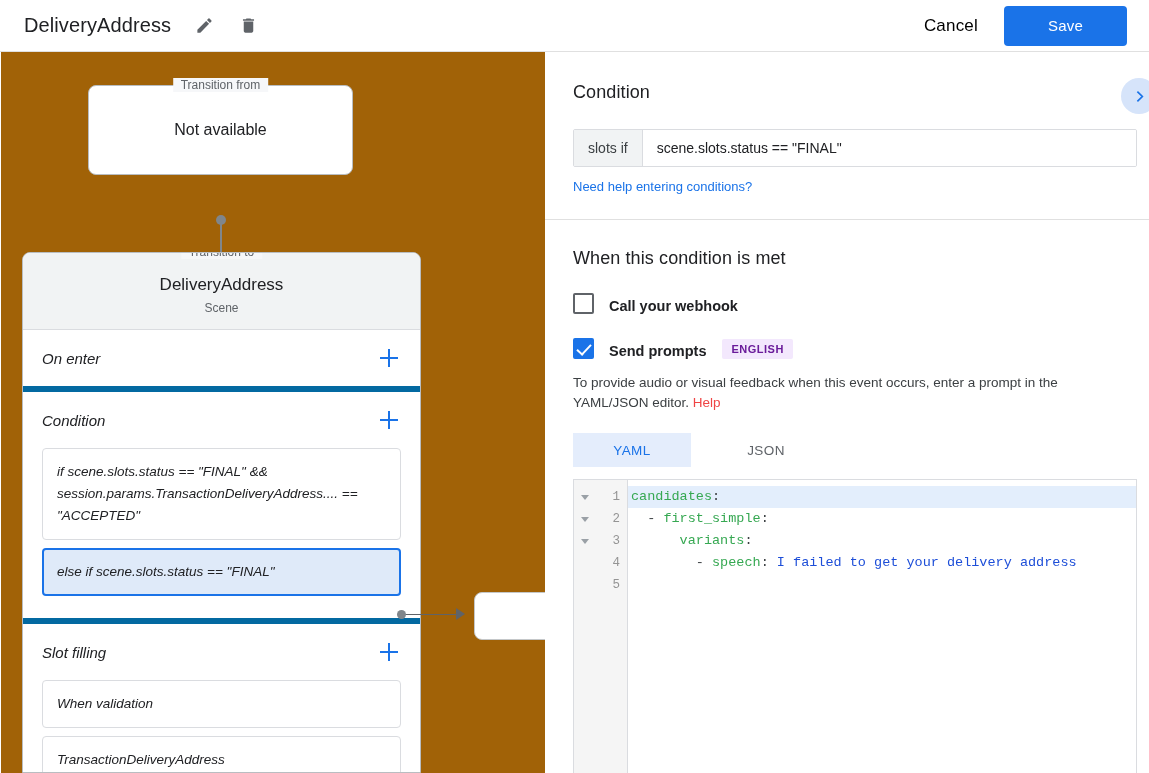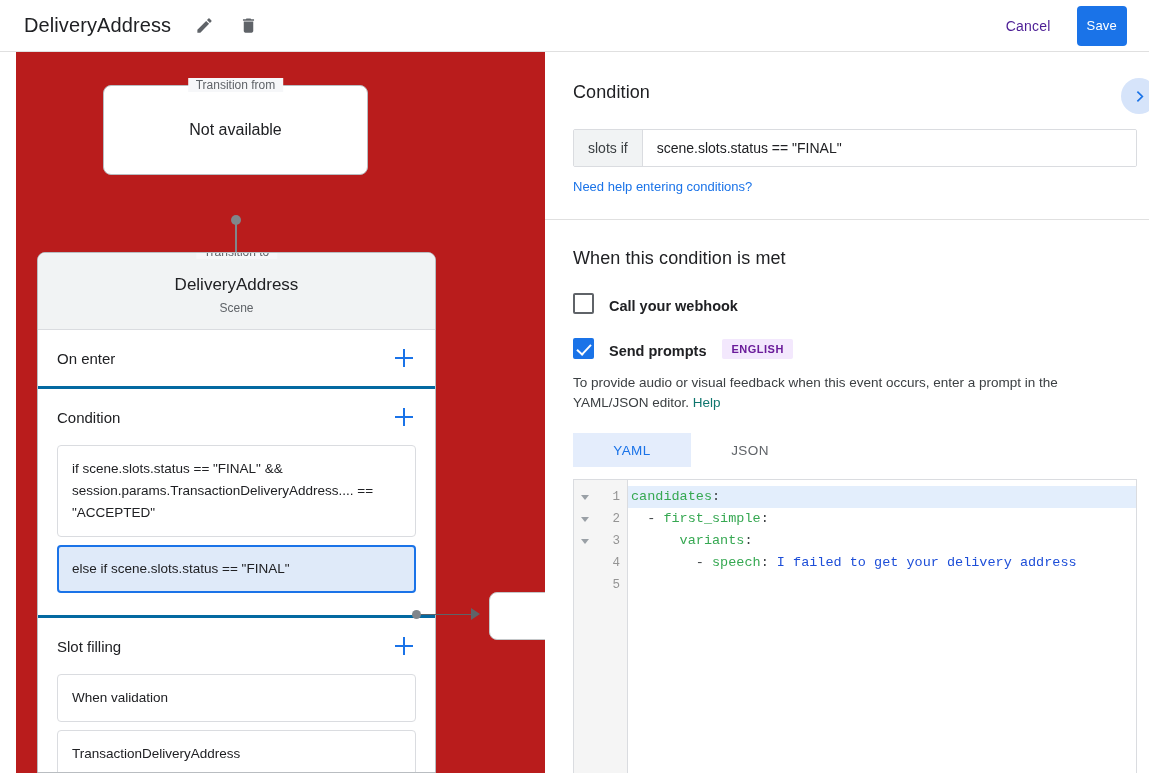--- a/index.html
+++ b/index.html
@@ -22,35 +22,35 @@
     margin-left: 24px; font-size: 20px; color: #202124; letter-spacing: .1px;
     white-space: nowrap;
   }
   .topbar-icon {
     margin-left: 22px; width: 22px; height: 22px; color: #5f6368;
     display: flex; align-items: center; justify-content: center; cursor: pointer;
   }
   .topbar-icon svg { width: 19px; height: 19px; fill: #5f6368; display:block; }
   .topbar-spacer { flex: 1 1 auto; }
   .cancel-btn {
-    font-size: 14px; color: #4c1d95; font-weight: 500; letter-spacing: .2px;
+    font-size: 17px; color: #000000; font-weight: 500; letter-spacing: .2px;
     background: none; border: none; cursor: pointer; padding: 10px 14px;
     font-family: inherit;
   }
   .save-btn {
     margin-left: 12px; margin-right: 22px;
     background: #1a73e8; color: #fff; border: none; border-radius: 4px;
-    font-size: 13px; font-weight: 500; letter-spacing: .2px;
-    padding: 0 10px; height: 40px; cursor: pointer; font-family: inherit;
+    font-size: 15px; font-weight: 500; letter-spacing: .2px;
+    padding: 0 44px; height: 40px; cursor: pointer; font-family: inherit;
   }
 
   
   .canvas {
-    position: absolute; left: 16px; top: 52px; width: 545px; height: 721px;
-    background: #b91c1c; overflow: hidden;
+    position: absolute; left: 1px; top: 52px; width: 545px; height: 721px;
+    background: #a16207; overflow: hidden;
   }
 
   
   .fs {
     position: absolute; border: 1px solid #b9bdc1; border-radius: 8px;
     background: #fff;
   }
   .fs-legend {
     position: absolute; top: -8px; left: 50%; transform: translateX(-50%);
     background: #f6f7f9; padding: 0 8px; font-size: 12px; color: #5f6368;
@@ -91,21 +91,21 @@
     white-space: nowrap; z-index: 3;
   }
   .scene-head {
     background: #f1f3f4; border-bottom: 1px solid #dadce0;
     padding: 22px 0 14px; text-align: center;
   }
   .scene-head .name { font-size: 17px; color: #202124; }
   .scene-head .sub { font-size: 12px; color: #5f6368; margin-top: 6px; }
 
   .section {
-    border-bottom: 3px solid #0369a1; padding: 0 19px 0 19px;
+    border-bottom: 6px solid #0369a1; padding: 0 19px 0 19px; font-style: italic;
   }
   .section-head {
     display: flex; align-items: center; height: 56px;
   }
   .section-title { font-size: 15px; color: #202124; flex: 1 1 auto; }
   .plus-btn {
     width: 24px; height: 24px; position: relative; cursor: pointer;
   }
   .plus-btn::before, .plus-btn::after {
     content: ""; position: absolute; background: #1a73e8;
@@ -195,24 +195,24 @@
   }
   .lang-badge {
     margin-left: 16px; background: #f3e8fd; color: #6a1b9a;
     font-size: 11px; font-weight: 700; letter-spacing: .5px;
     padding: 4px 9px; border-radius: 2px;
   }
   .desc {
     margin-top: 14px; font-size: 13.5px; color: #3c4043; line-height: 20px;
     max-width: 556px;
   }
-  .desc a { color: #0f766e; text-decoration: none; cursor: pointer; }
-
-  
-  .tabs { display: flex; margin-top: 20px; }
+  .desc a { color: #ef4444; text-decoration: none; cursor: pointer; }
+
+  
+  .tabs { display: flex; margin-top: 20px; gap: 16px; }
   .tab {
     width: 118px; height: 34px; display: flex; align-items: center;
     justify-content: center; font-size: 13.5px; color: #5f6368;
     cursor: pointer; letter-spacing: .4px;
   }
   .tab.active { background: #e4edfc; color: #1a73e8; font-weight: 400; }
 
   
   .editor {
     margin-top: 12px; border: 1px solid #dadce0; border-left: 1px solid #dadce0;

